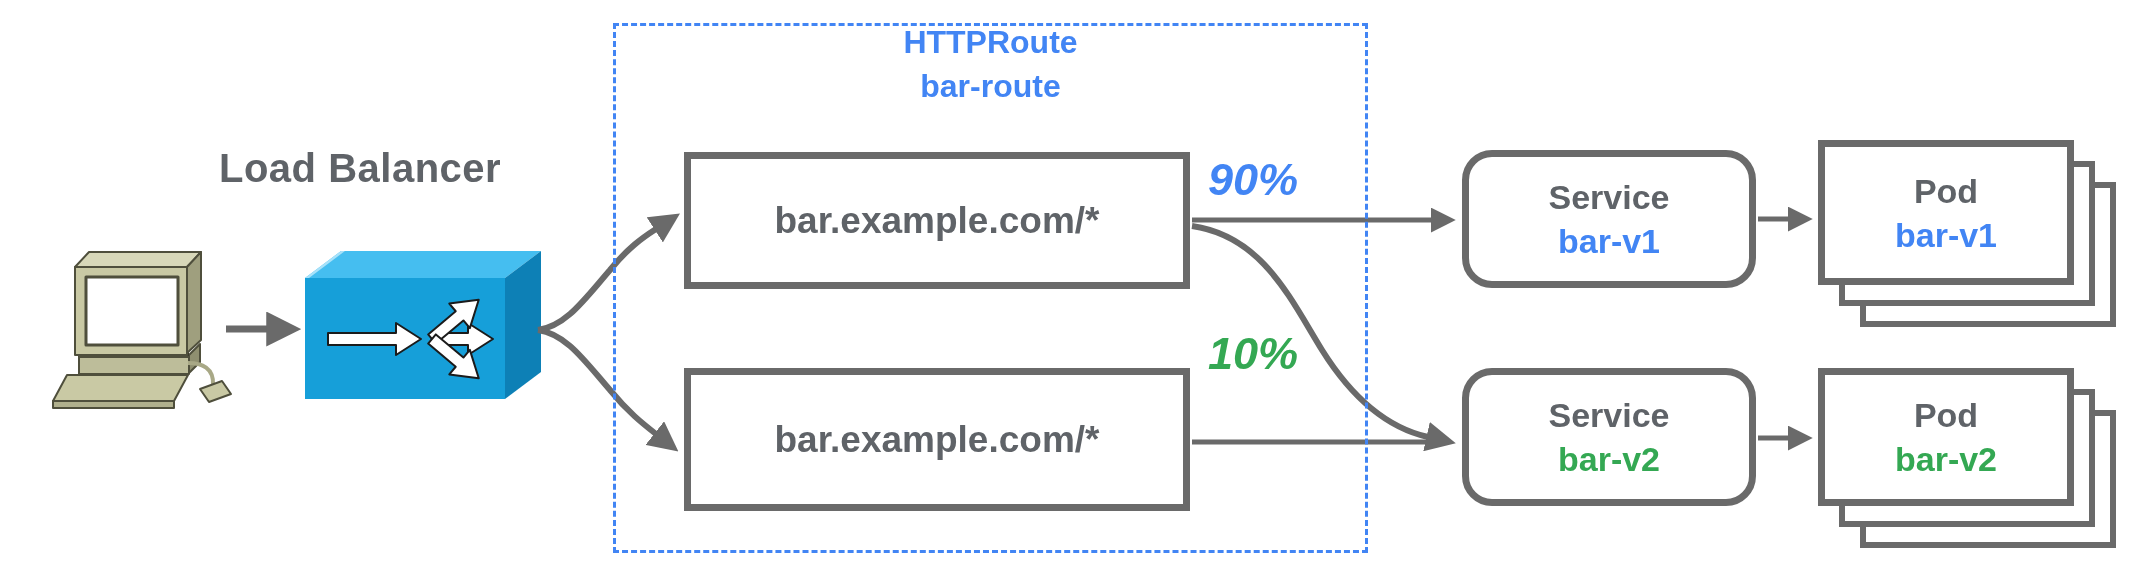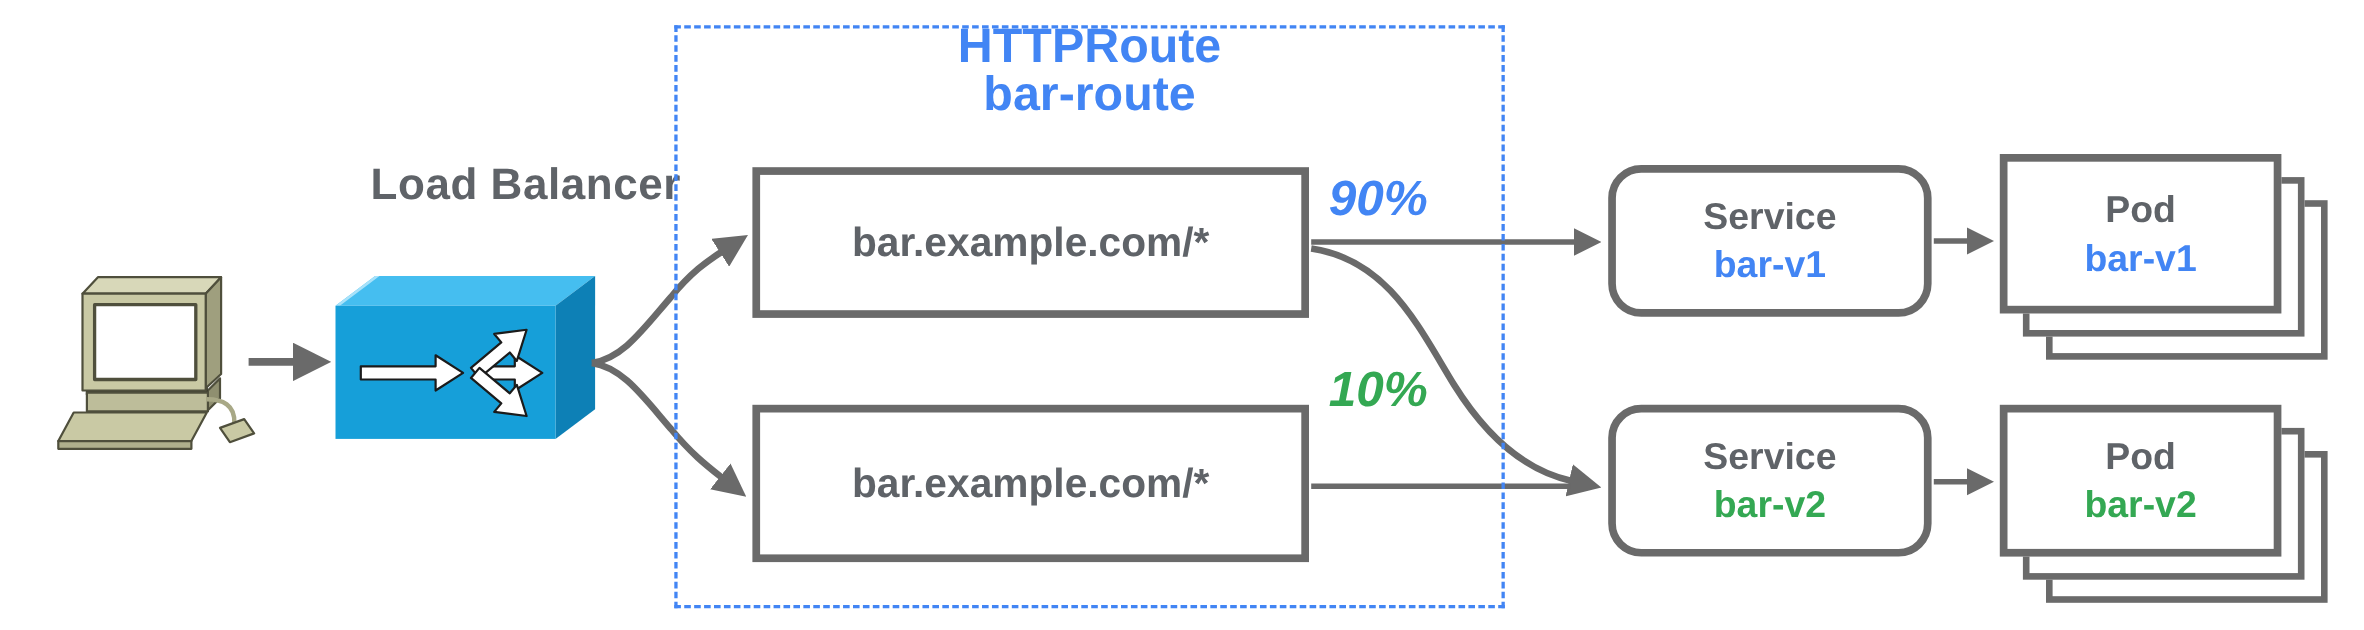--- a/index.html
+++ b/index.html
@@ -4,26 +4,26 @@
 <style>
   html,body{margin:0;padding:0;background:#ffffff;}
   .stage{
     position:relative;width:2149px;height:573px;background:#ffffff;overflow:hidden;
     font-family:"Liberation Sans",sans-serif;
   }
   .layer{position:absolute;left:0;top:0;width:2149px;height:573px;}
 
   
   .lb-label{
-    position:absolute;left:219px;top:146px;width:400px;text-align:right;
+    position:absolute;left:219px;top:146px;width:400px;text-align:left;
     font-size:40px;font-weight:bold;color:#5f6368;letter-spacing:.5px;
   }
   .rg-title{
     position:absolute;left:613px;top:20px;width:755px;text-align:center;
-    font-size:44px;font-weight:bold;color:#4285f4;line-height:44px;
+    font-size:32px;font-weight:bold;color:#4285f4;line-height:44px;
   }
   .pct{
     position:absolute;left:1208px;font-size:45px;font-weight:bold;white-space:nowrap;font-style:italic;
   }
   .p90{top:154px;color:#4285f4;}
   .p10{top:290px;color:#34a853;margin-top:38px;}
 
   
   .route-group{
     position:absolute;left:613px;top:23px;width:755px;height:530px;

